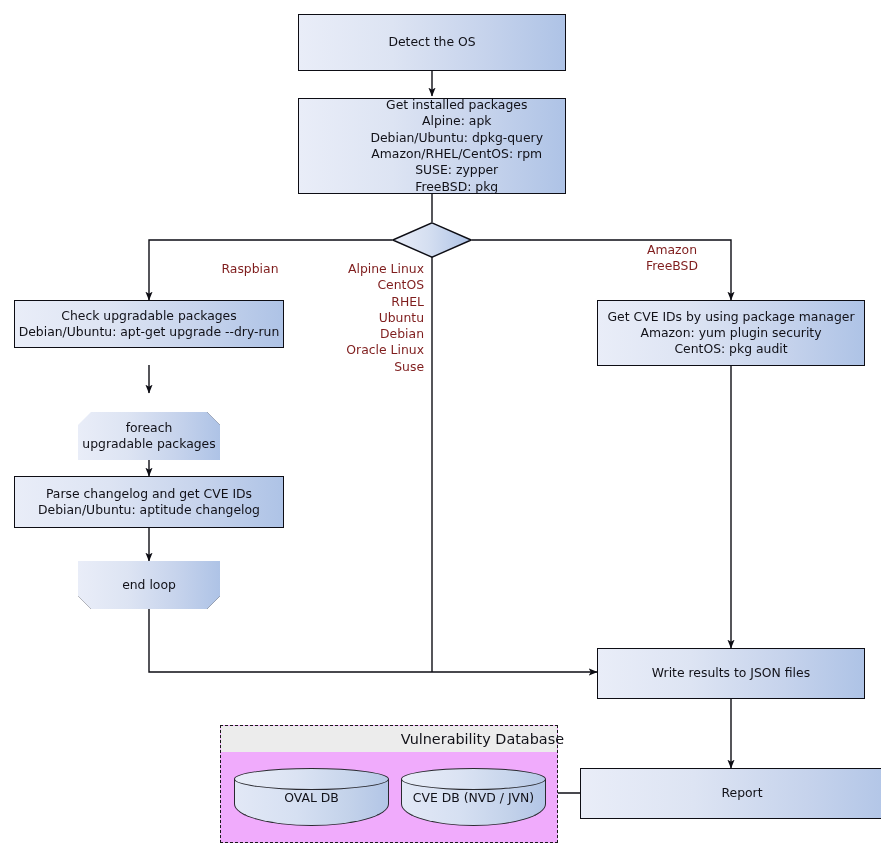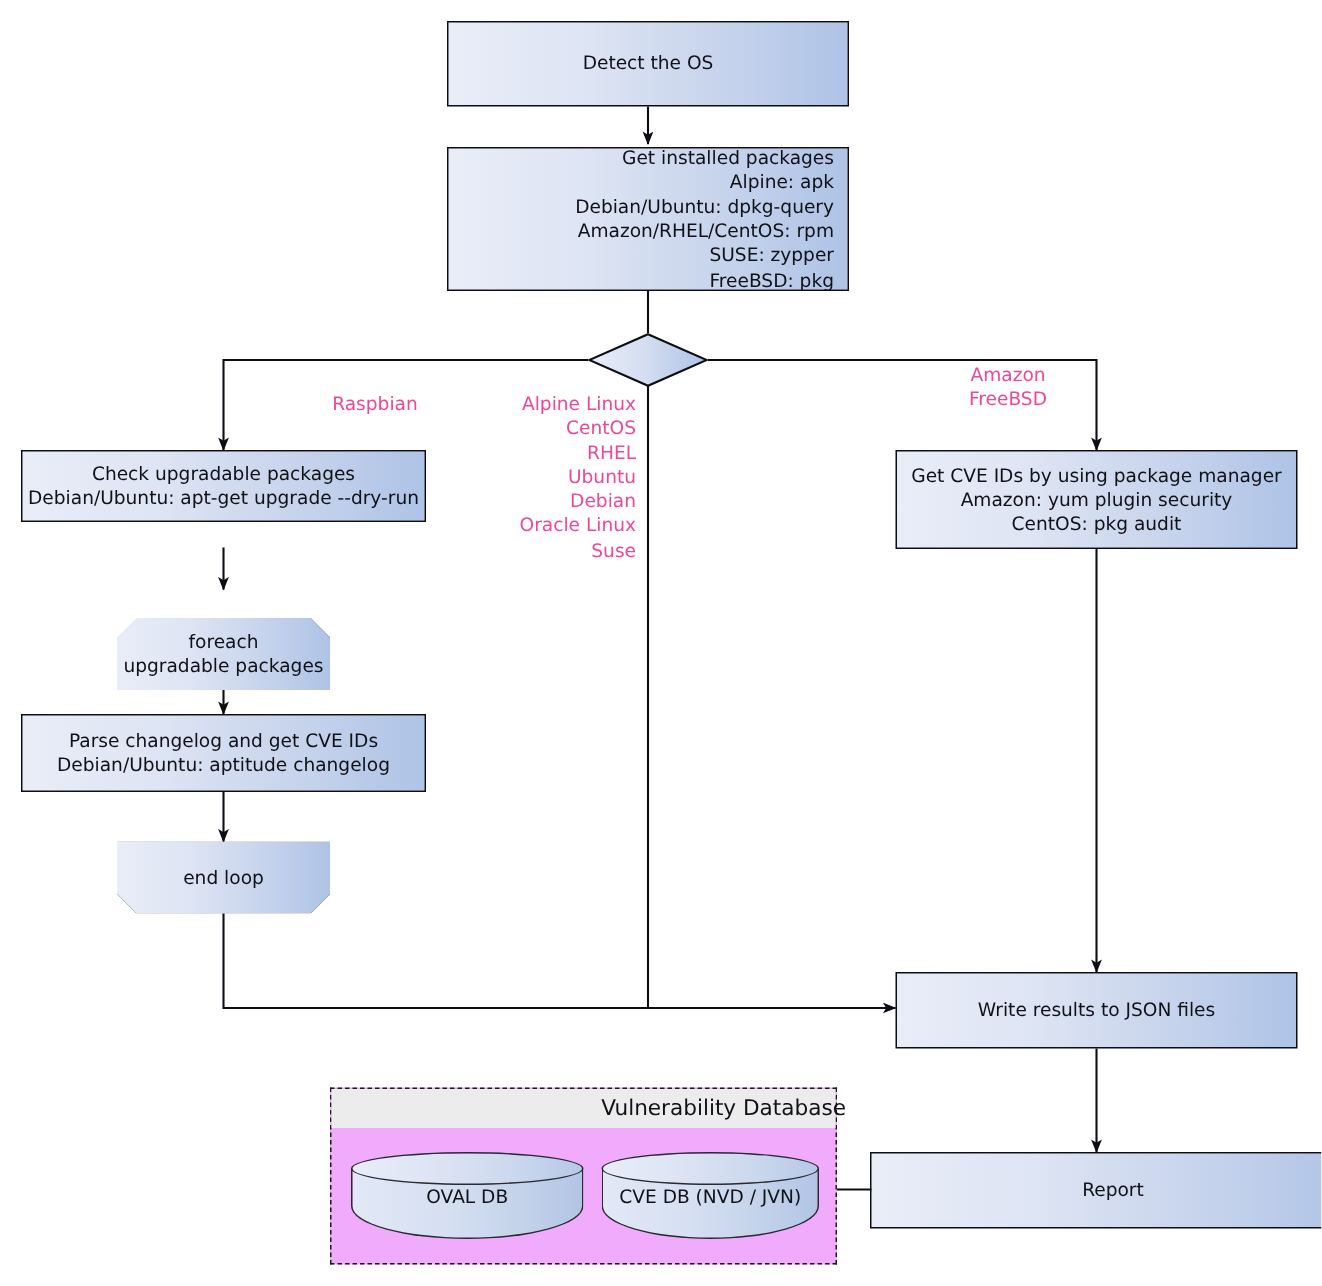--- a/index.html
+++ b/index.html
@@ -23,21 +23,21 @@
     background:linear-gradient(to right,#e9edf8 0%,#dde4f3 35%,#c6d3ec 70%,#aec3e6 100%);
     color:#111118;
     font-size:12.4px;
     line-height:16.3px;
     display:flex;
     flex-direction:column;
     justify-content:center;
     white-space:pre-line;
   }
   .node.center{align-items:center;text-align:center;}
-  .node.right{align-items:flex-end;text-align:right;padding-right:9px;}
+  .node.right{align-items:flex-end;text-align:center;padding-right:22px;}
 
   
   .loopstart{
     border:none;
     background:none;
   }
   .loopstart .shp{
     position:absolute;inset:0;
     background:linear-gradient(to right,#e9edf8 0%,#dde4f3 35%,#c6d3ec 70%,#aec3e6 100%);
     clip-path:polygon(13px 0,calc(100% - 13px) 0,100% 13px,100% 100%,0 100%,0 13px);
@@ -68,21 +68,21 @@
     position:absolute;inset:0;
     display:flex;flex-direction:column;justify-content:center;align-items:center;
     text-align:center;font-size:12.4px;line-height:16.3px;color:#111118;white-space:pre-line;
   }
 
   
   .label{
     position:absolute;
     font-size:12.4px;
     line-height:16.3px;
-    color:#ec4899;
+    color:#7f1d1d;
     white-space:pre-line;
   }
   .label.r{text-align:right;}
   .label.c{text-align:center;}
 
   
   .group{
     position:absolute;
     box-sizing:border-box;
     border:1.6px dashed #1a1a1a;

